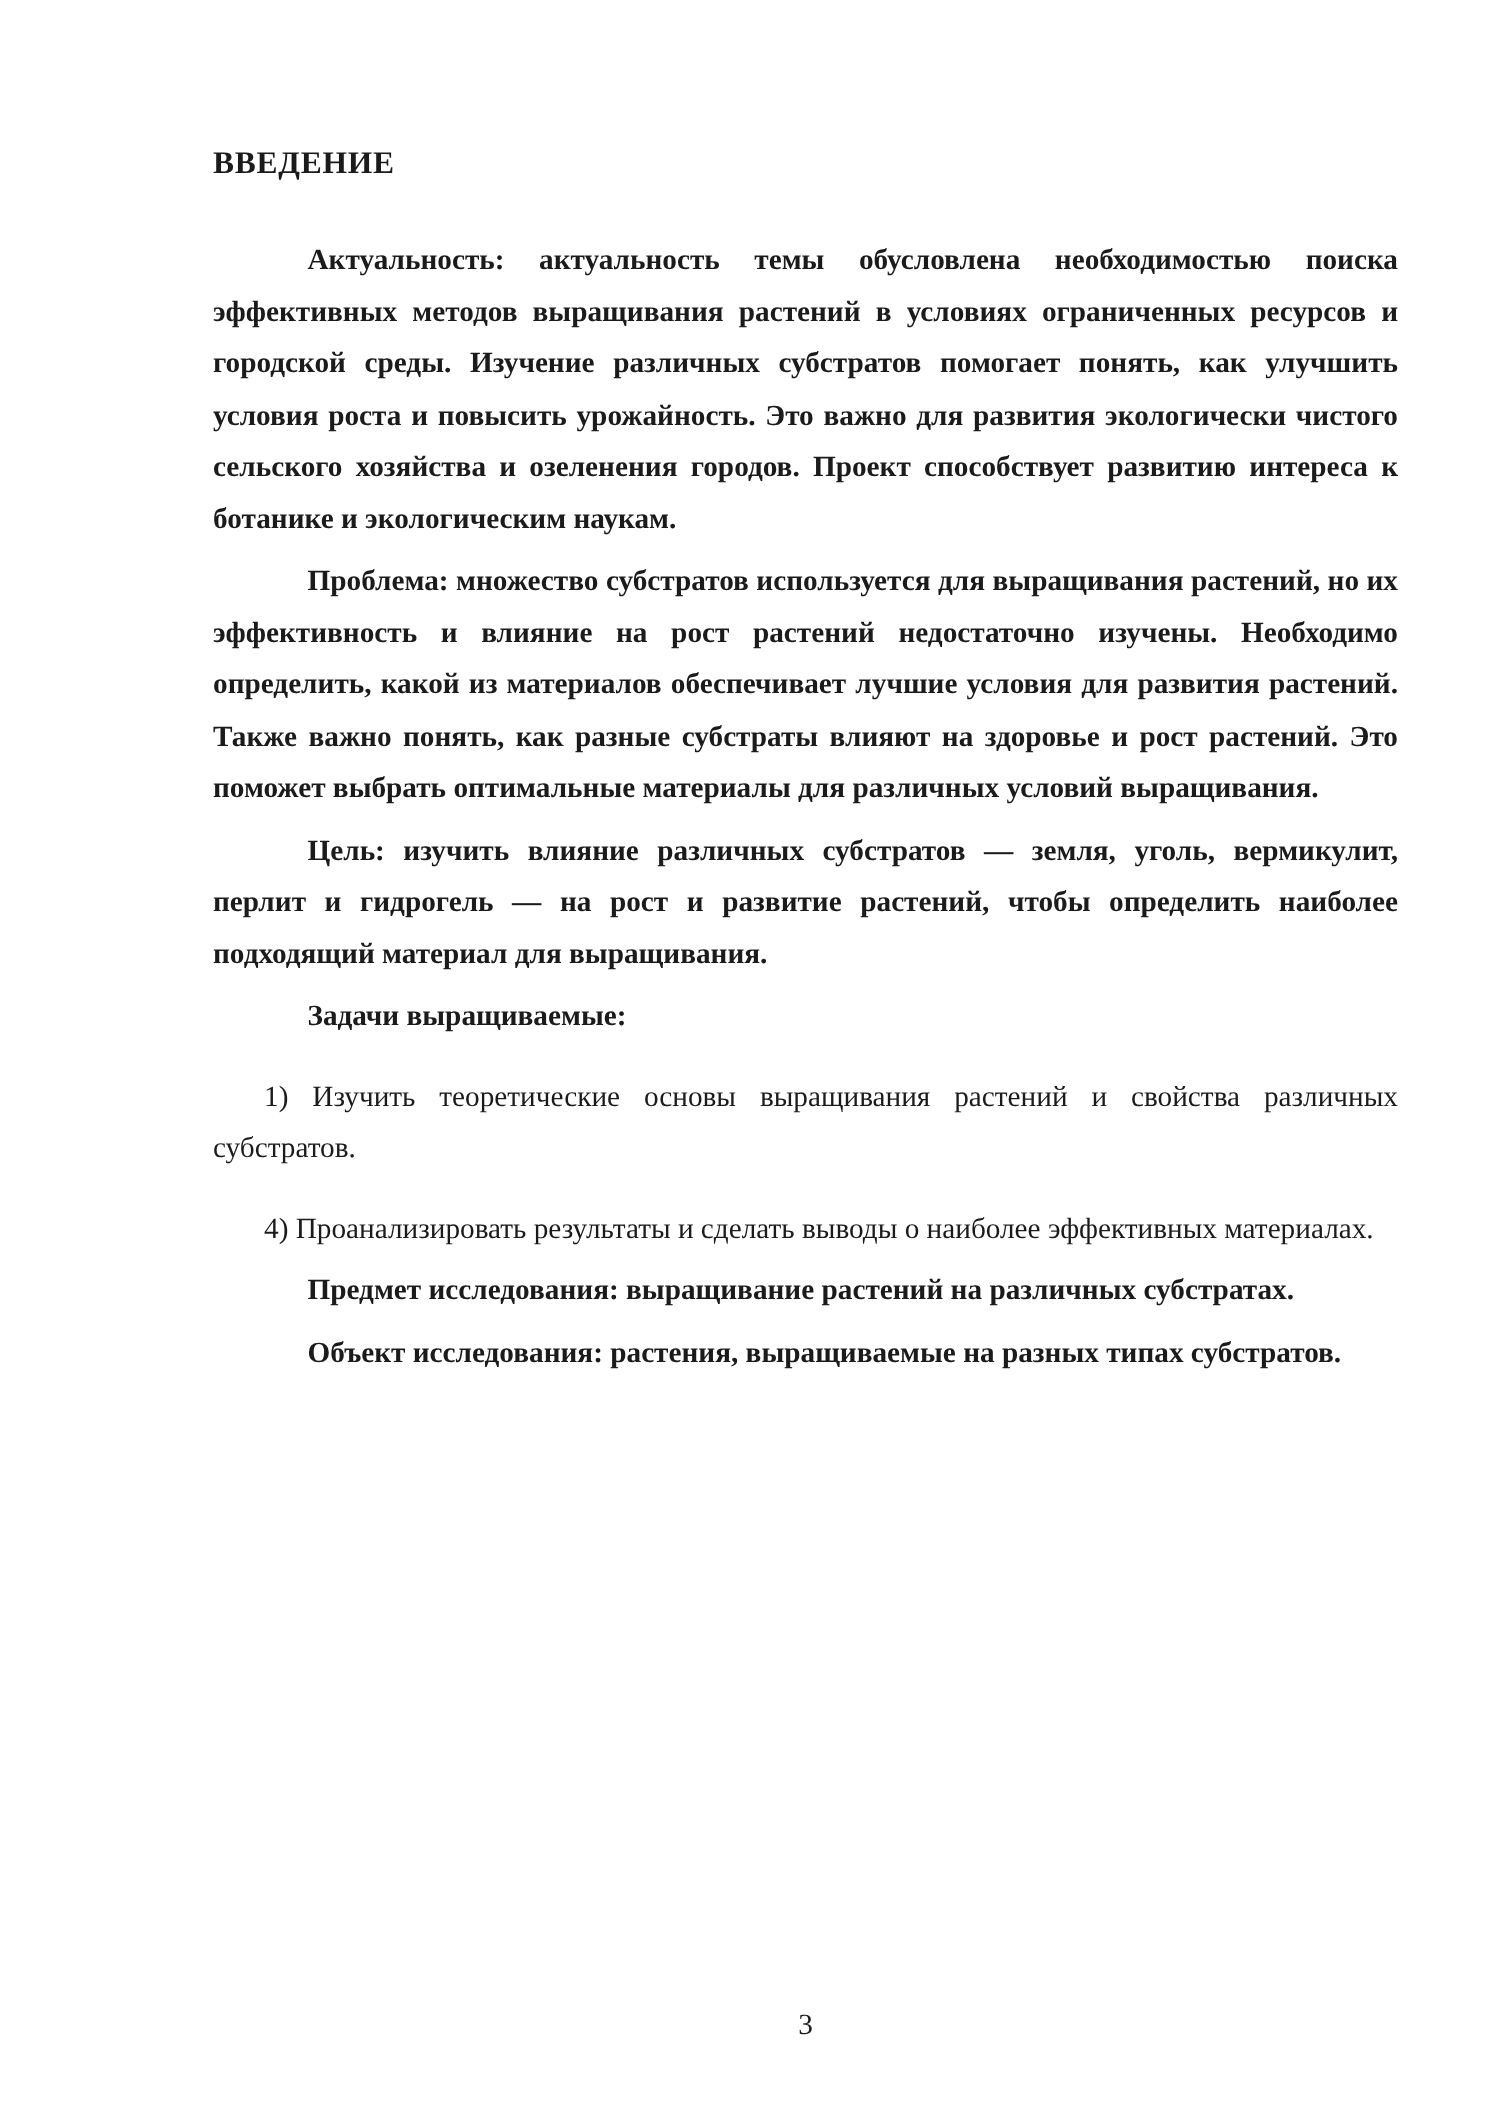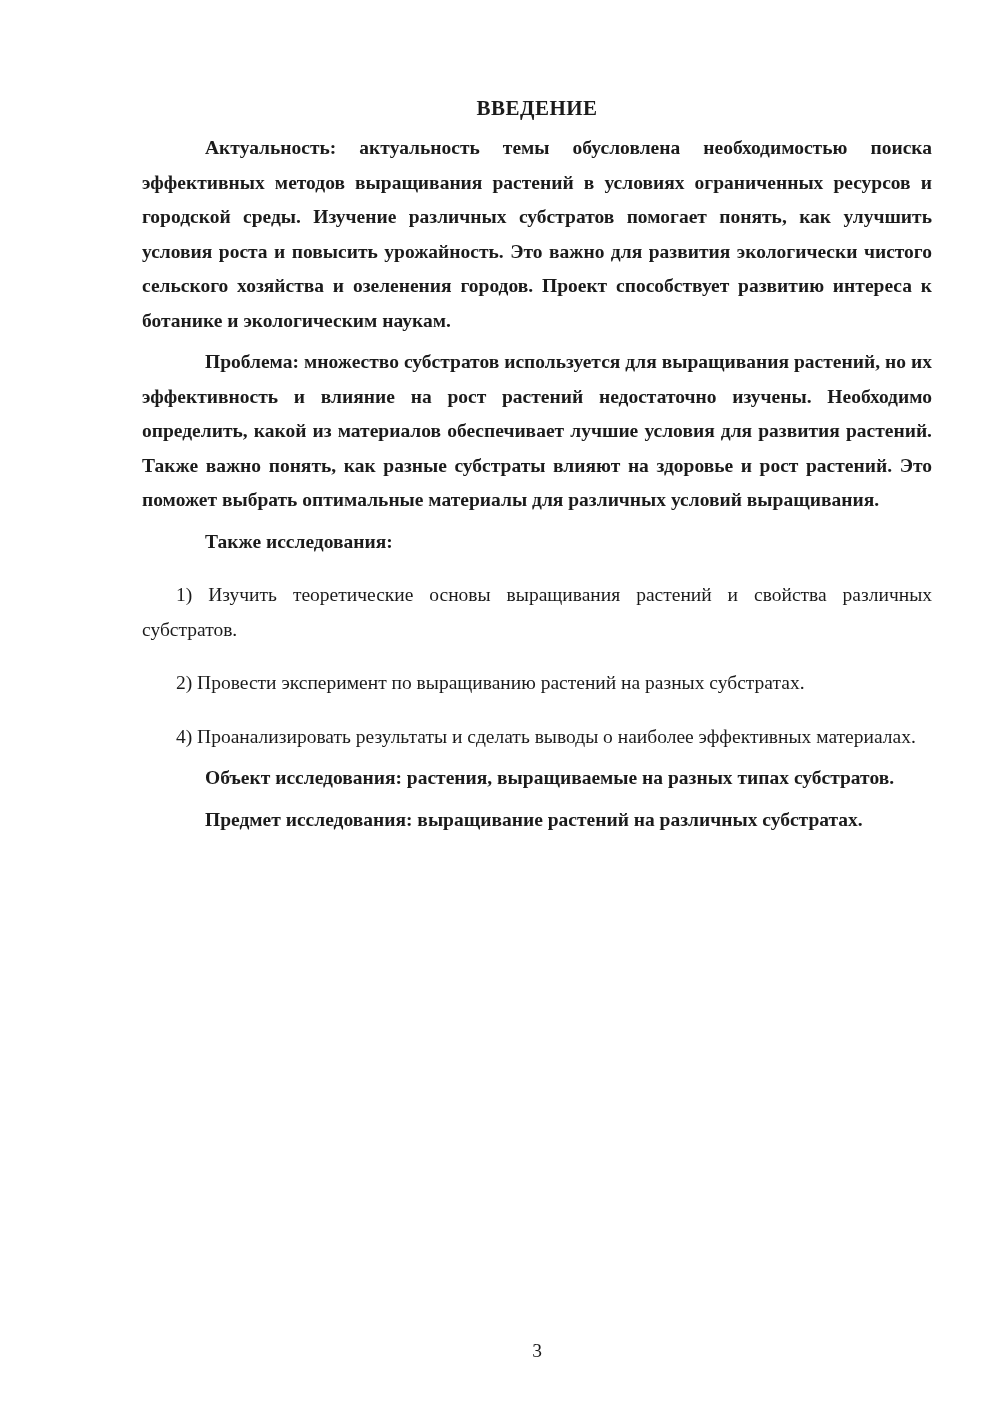--- a/index.html
+++ b/index.html
@@ -17,22 +17,22 @@
   }
   .page-content {
     position: absolute;
     top: 96px;
     left: 142px;
     width: 790px;
   }
   .doc-title {
     font-size: 21px;
     font-weight: bold;
-    text-align: center;
-    margin: 0 0 10px 0;
+    text-align: left;
+    margin: 0 0 36px 0;
     letter-spacing: 0.5px;
   }
   p {
     font-size: 19.5px;
     line-height: 34.5px;
     text-align: justify;
     margin: 0 0 7px 0;
   }
   p.para {
     text-indent: 63px;
@@ -56,30 +56,30 @@
 <body>
 
 <div class="page-content">
 
   <h1 class="doc-title">ВВЕДЕНИЕ</h1>
 
   <p class="para">Актуальность: актуальность темы обусловлена необходимостью поиска эффективных методов выращивания растений в условиях ограниченных ресурсов и городской среды. Изучение различных субстратов помогает понять, как улучшить условия роста и повысить урожайность. Это важно для развития экологически чистого сельского хозяйства и озеленения городов. Проект способствует развитию интереса к ботанике и экологическим наукам.</p>
 
   <p class="para">Проблема: множество субстратов используется для выращивания растений, но их эффективность и влияние на рост растений недостаточно изучены. Необходимо определить, какой из материалов обеспечивает лучшие условия для развития растений. Также важно понять, как разные субстраты влияют на здоровье и рост растений. Это поможет выбрать оптимальные материалы для различных условий выращивания.</p>
 
+  <p class="para">Цель: изучить влияние различных субстратов — земля, уголь, вермикулит, перлит и гидрогель — на рост и развитие растений, чтобы определить наиболее подходящий материал для выращивания.</p>
 
-  <p class="para">Также исследования:</p>
+  <p class="para">Задачи выращиваемые:</p>
 
   <p class="list-item">1) Изучить теоретические основы выращивания растений и свойства различных субстратов.</p>
 
-  <p class="list-item">2) Провести эксперимент по выращиванию растений на разных субстратах.</p>
 
   <p class="list-item">4) Проанализировать результаты и сделать выводы о наиболее эффективных материалах.</p>
 
 
 
+  <p class="para">Предмет исследования: выращивание растений на различных субстратах.</p>
+
   <p class="para">Объект исследования: растения, выращиваемые на разных типах субстратов.</p>
-
-  <p class="para">Предмет исследования: выращивание растений на различных субстратах.</p>
 
 </div>
 
 <div class="page-footer">3</div>
 
 </body></html>

